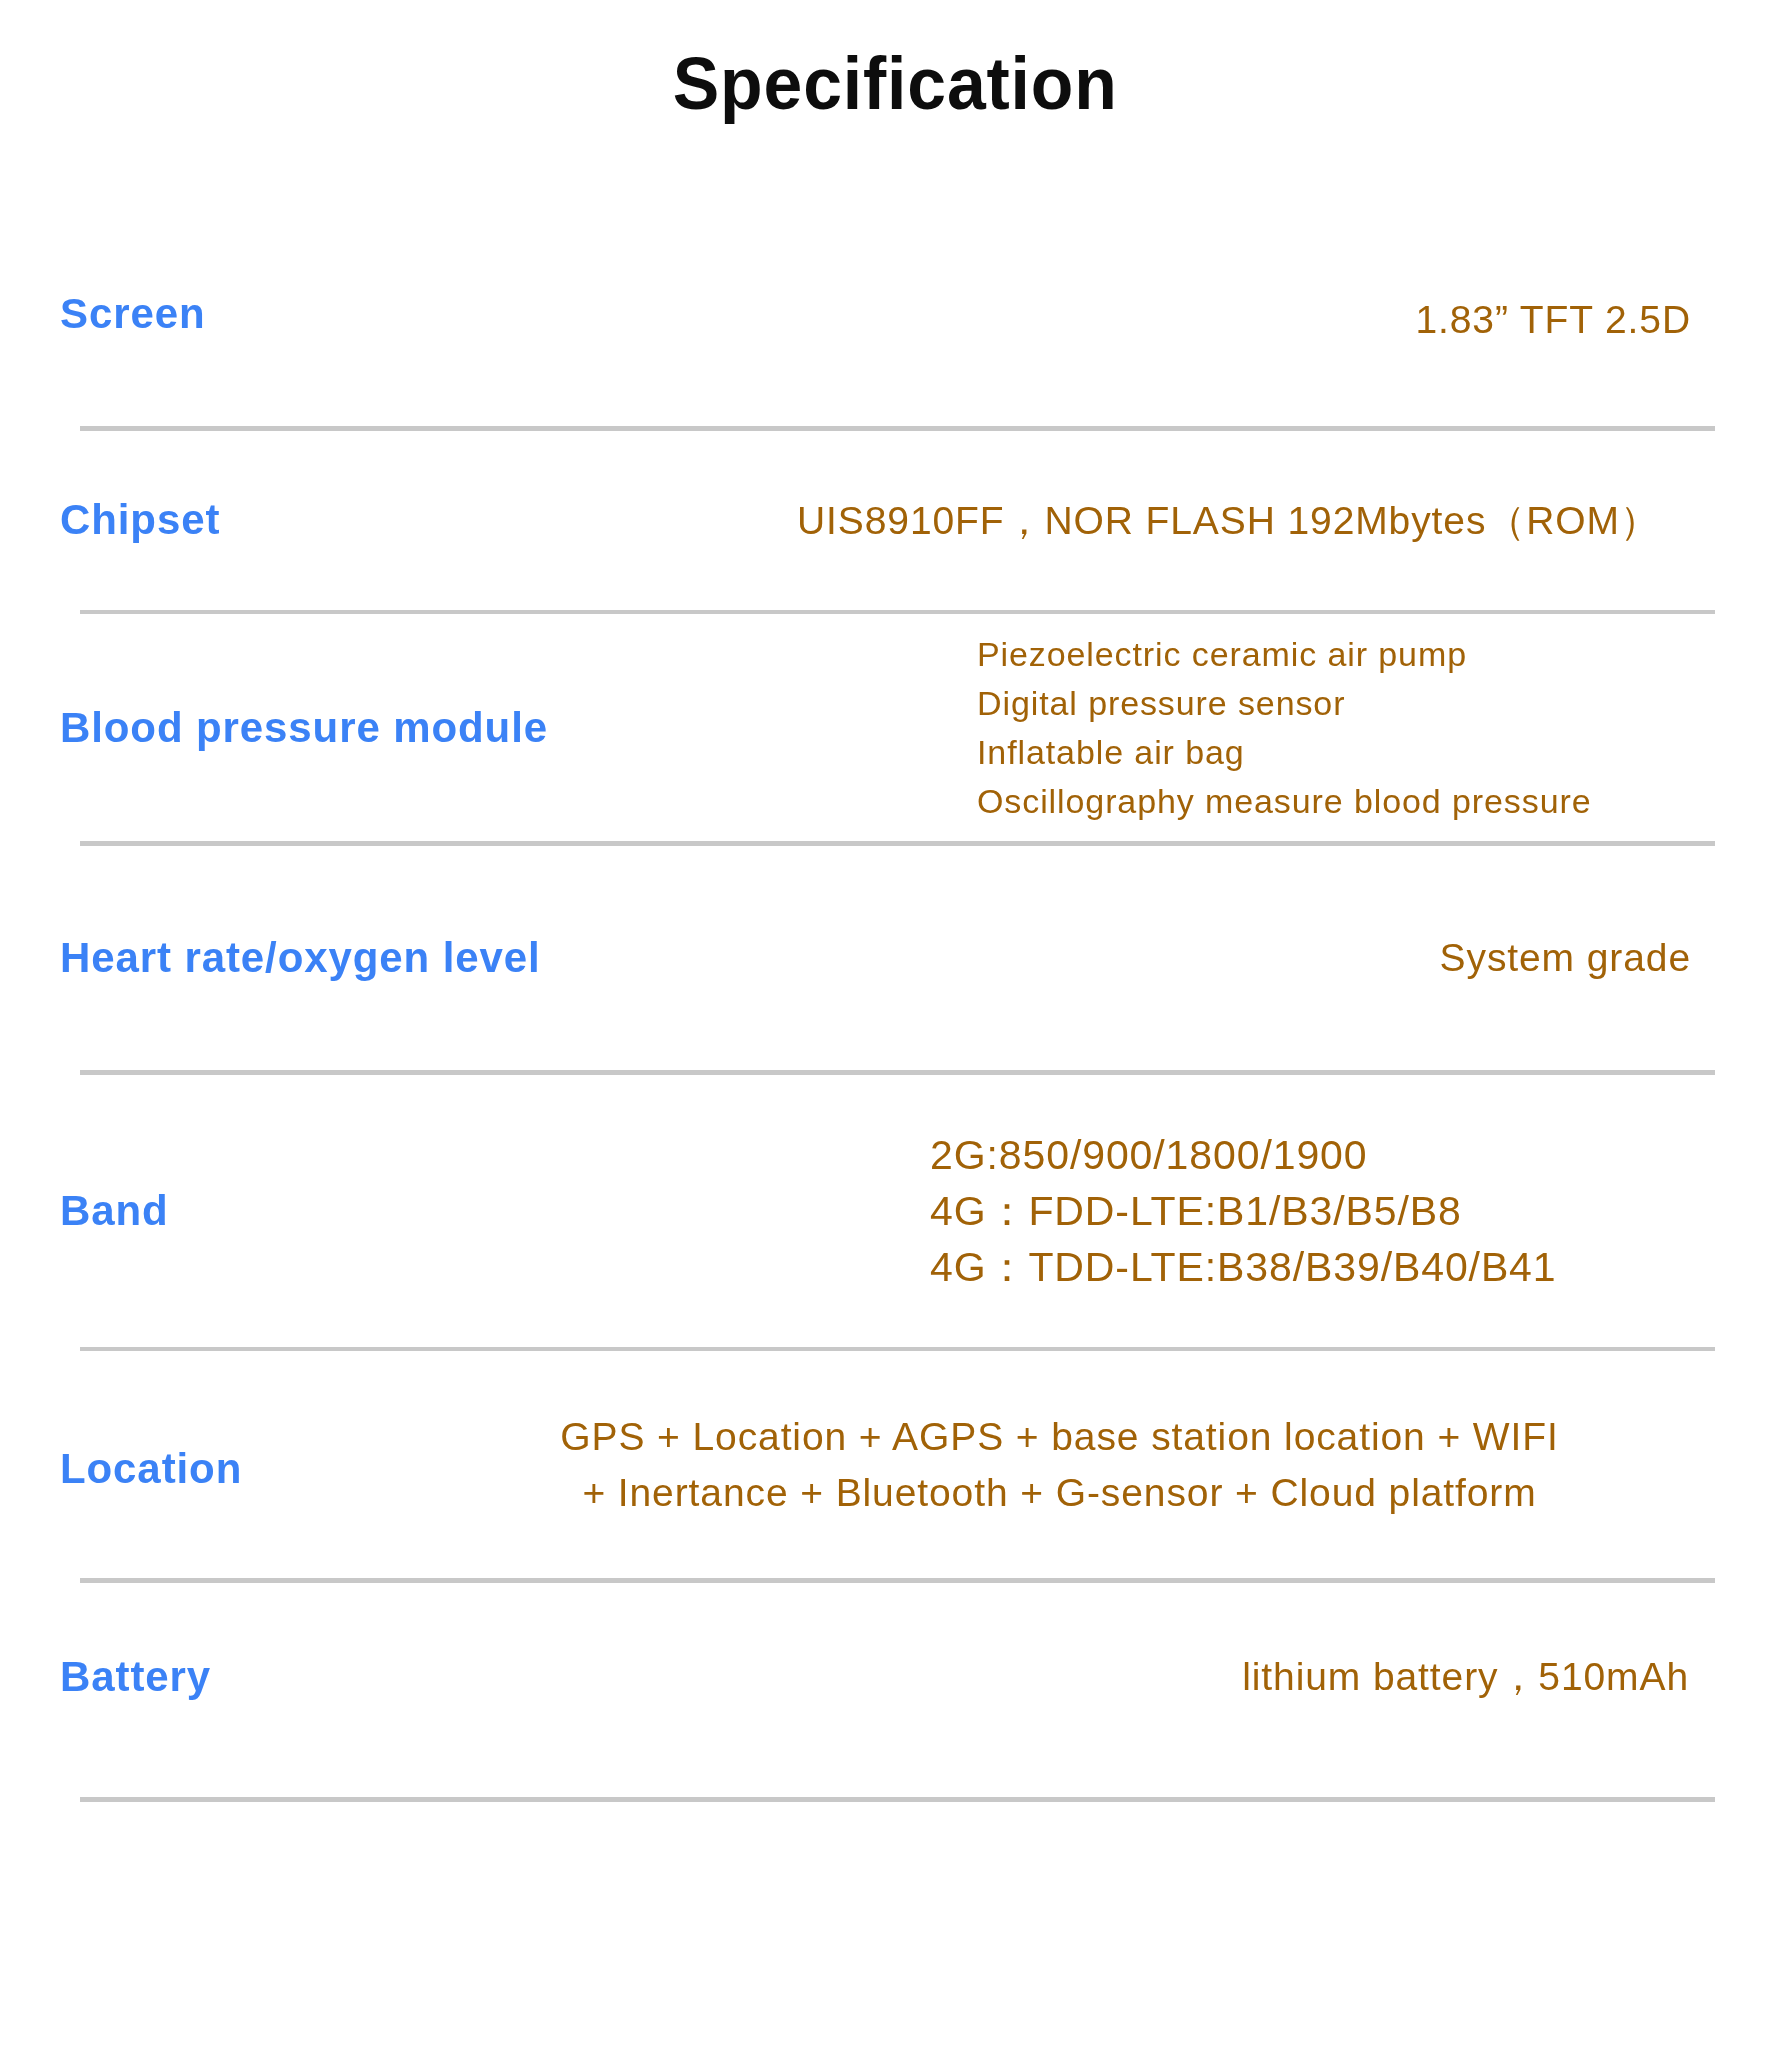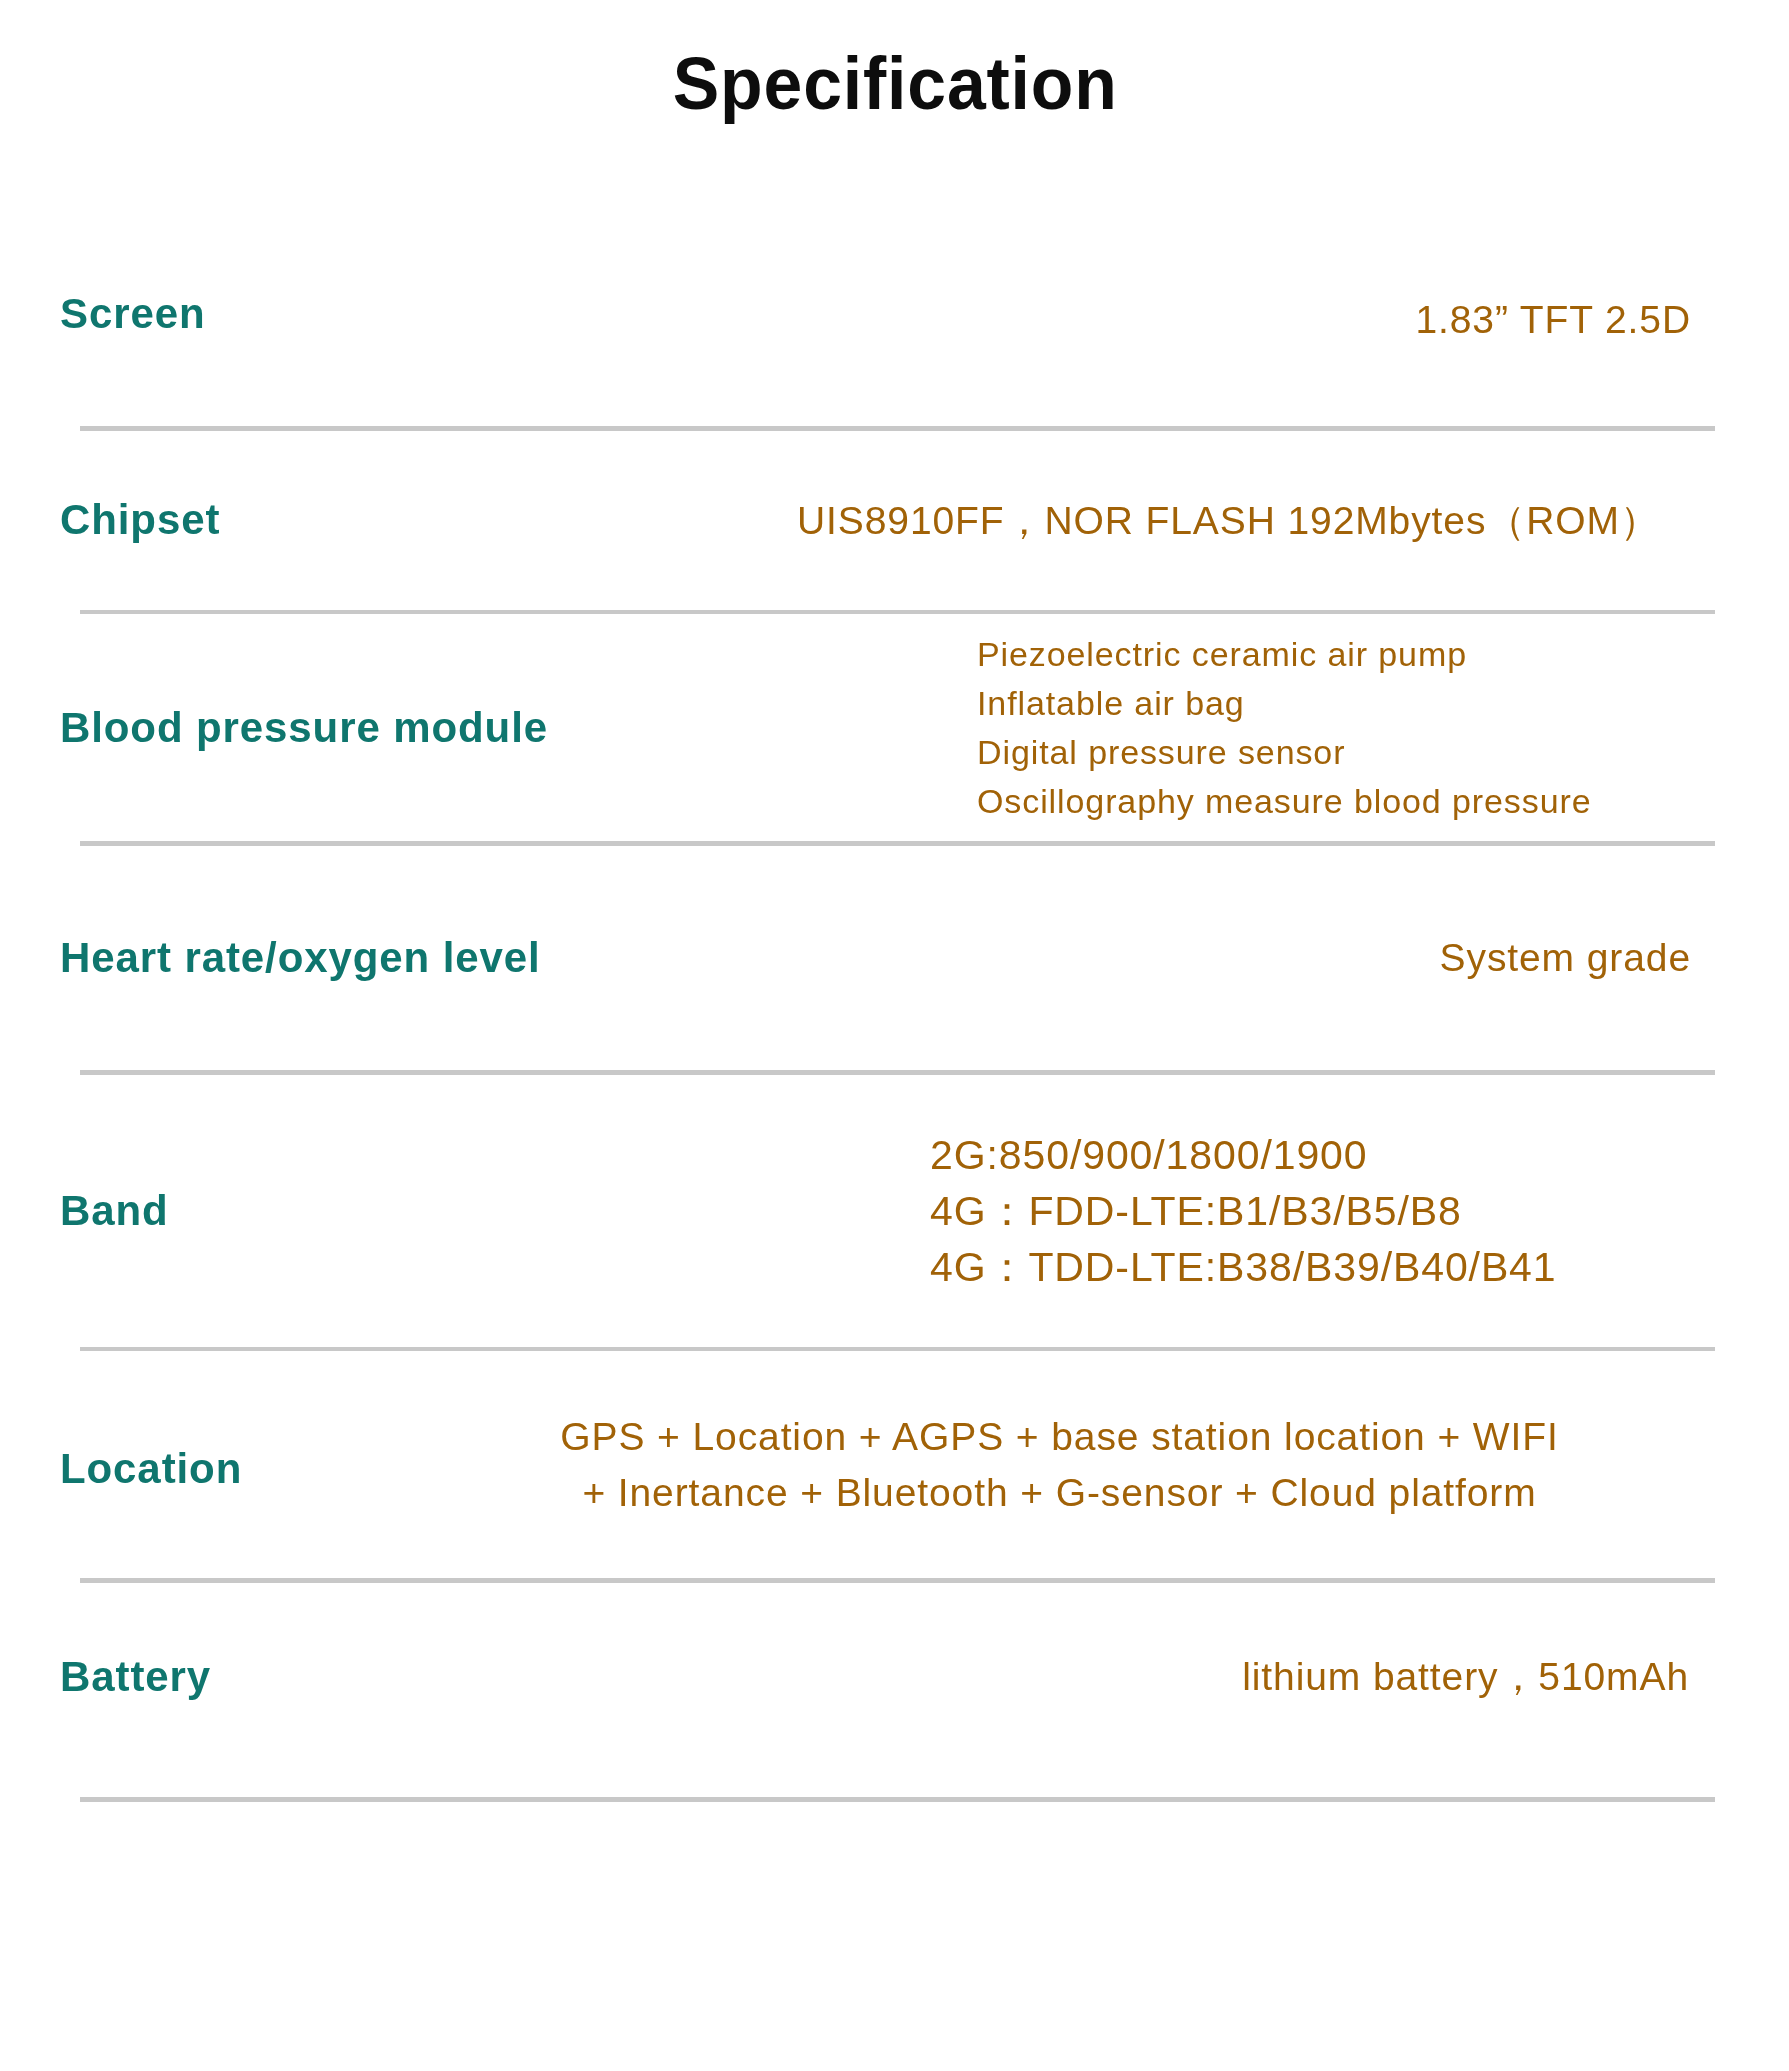--- a/index.html
+++ b/index.html
@@ -36,21 +36,21 @@
     position: relative;
     width: 1790px;
   }
   .row-label {
     position: absolute;
     left: 60px;
     top: 50%;
     transform: translateY(-50%);
     font-size: 42px;
     font-weight: 700;
-    color: #0f766e;
+    color: #3b82f6;
     letter-spacing: 0.9px;
     white-space: nowrap;
   }
   .row-value {
     position: absolute;
     top: 50%;
     transform: translateY(-50%);
     color: #a16207;
     font-weight: 400;
     letter-spacing: 0.9px;
@@ -114,22 +114,22 @@
       <div class="row-value">
         <div class="v-line">UIS8910FF，NOR FLASH 192Mbytes（ROM）</div>
       </div>
     </div>
     <div class="divider"></div>
 
     <div class="row row-blood">
       <div class="row-label">Blood pressure module</div>
       <div class="row-value">
         <div class="v-line">Piezoelectric ceramic air pump</div>
+        <div class="v-line">Digital pressure sensor</div>
         <div class="v-line">Inflatable air bag</div>
-        <div class="v-line">Digital pressure sensor</div>
         <div class="v-line">Oscillography measure blood pressure</div>
       </div>
     </div>
     <div class="divider"></div>
 
     <div class="row row-heart">
       <div class="row-label">Heart rate/oxygen level</div>
       <div class="row-value">
         <div class="v-line">System grade</div>
       </div>

